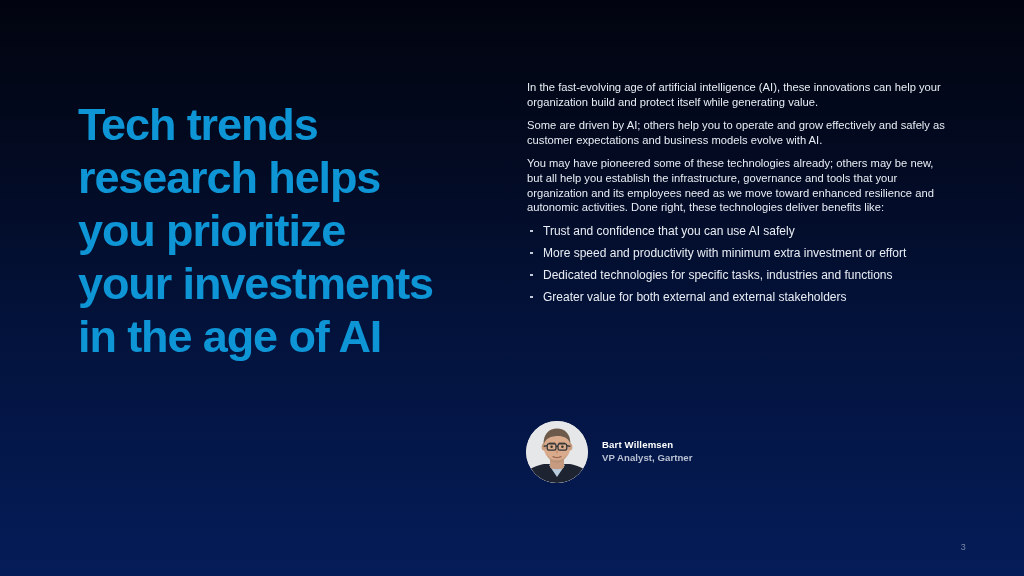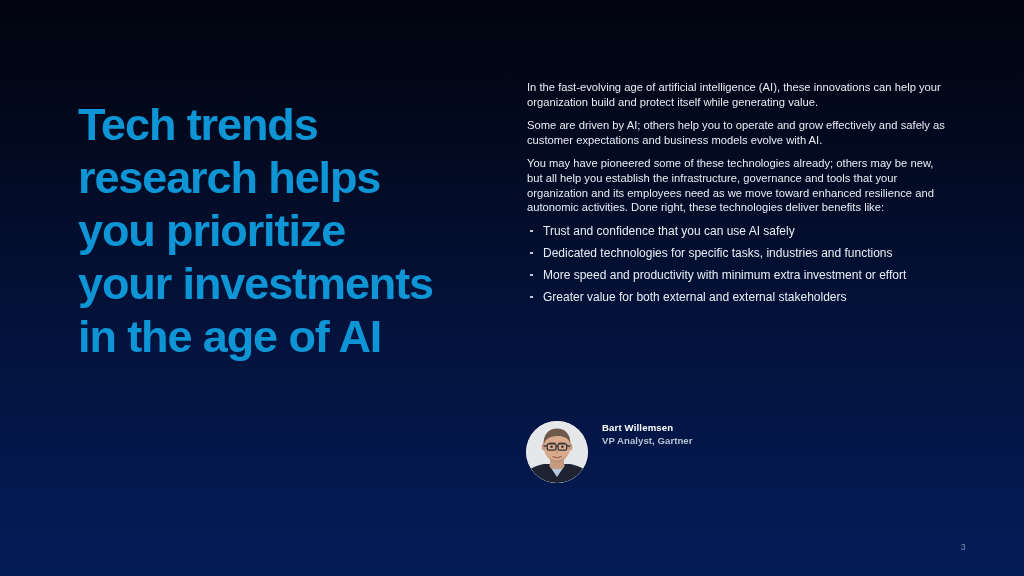--- a/index.html
+++ b/index.html
@@ -74,21 +74,21 @@
     height: 2.6px;
     background: #c3cada;
   }
 
   
   .author {
     position: absolute;
     left: 526px;
     top: 421px;
     display: flex;
-    align-items: flex-start;
+    align-items: center;
   }
   .avatar {
     width: 62px;
     height: 62px;
     border-radius: 50%;
     overflow: hidden;
     flex: 0 0 auto;
     background: #e3e4e6;
   }
   .avatar svg { display: block; }
@@ -138,25 +138,25 @@
     <p class="para">Some are driven by AI; others help you to operate and grow effectively and safely as customer expectations and business models evolve with AI.</p>
     <p class="para">You may have pioneered some of these technologies already; others may be new, but all help you establish the infrastructure, governance and tools that your organization and its employees need as we move toward enhanced resilience and autonomic activities. Done right, these technologies deliver benefits like:</p>
 
     <ul class="bullet-list">
       <li class="bullet-item">
         <span class="bullet-marker"></span>
         <span>Trust and confidence that you can use AI safely</span>
       </li>
       <li class="bullet-item">
         <span class="bullet-marker"></span>
+        <span>More speed and productivity with minimum extra investment or effort</span>
+      </li>
+      <li class="bullet-item">
+        <span class="bullet-marker"></span>
         <span>Dedicated technologies for specific tasks, industries and functions</span>
-      </li>
-      <li class="bullet-item">
-        <span class="bullet-marker"></span>
-        <span>More speed and productivity with minimum extra investment or effort</span>
       </li>
       <li class="bullet-item">
         <span class="bullet-marker"></span>
         <span>Greater value for both external and external stakeholders</span>
       </li>
     </ul>
 
   </div>
 
   <div class="author">

